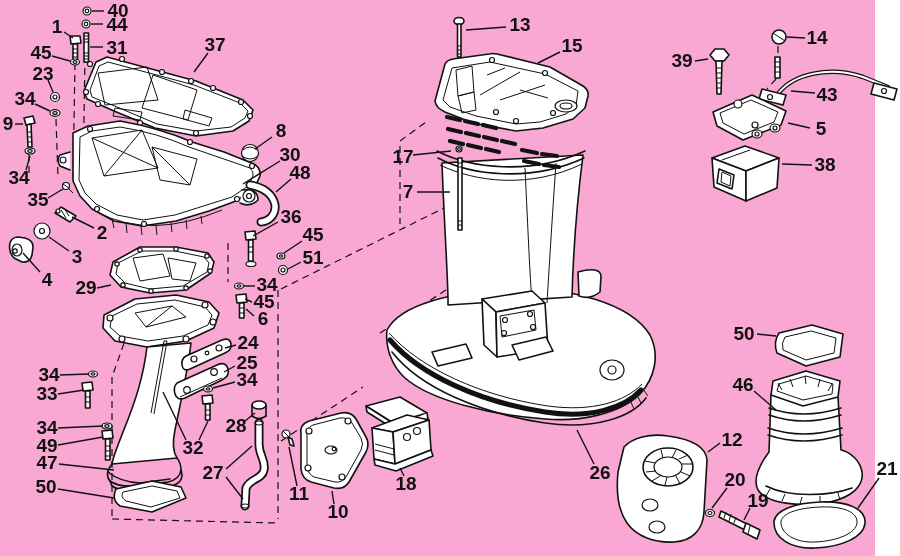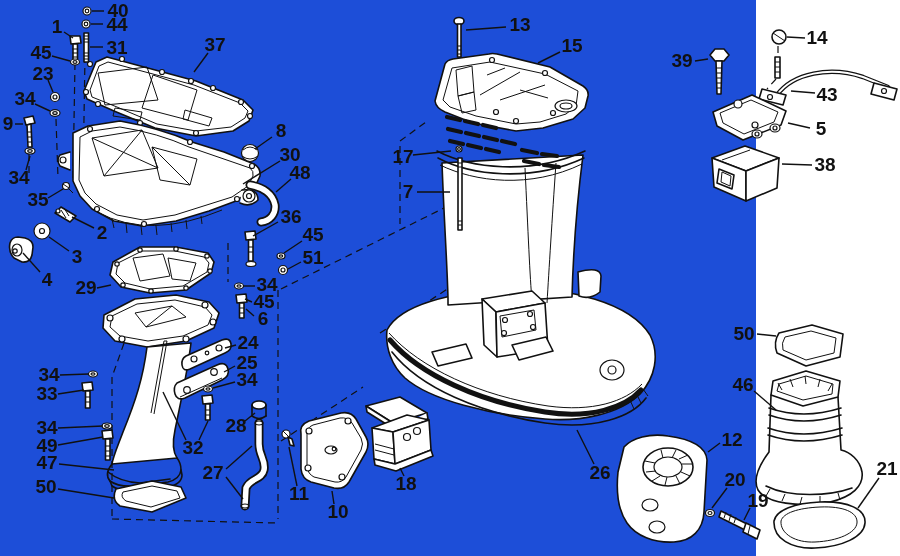--- a/index.html
+++ b/index.html
@@ -1,17 +1,17 @@
 <!DOCTYPE html>
 <html><head>
 <meta charset="utf-8">
 <style>
   html,body{margin:0;padding:0;background:#ffffff;}
   body{width:900px;height:556px;overflow:hidden;font-family:"Liberation Sans",sans-serif;}
-  .diagram-stage{position:relative;width:756px;height:556px;background:#1d4ed8;}
+  .diagram-stage{position:relative;width:875px;height:556px;background:#f9a8d4;}
   svg{display:block;}
   .ln{fill:none;stroke:#111;stroke-width:1.6;stroke-linejoin:round;stroke-linecap:round;}
   .lnf{fill:#fff;stroke:#111;stroke-width:1.6;stroke-linejoin:round;stroke-linecap:round;}
   .thin{fill:none;stroke:#111;stroke-width:1;stroke-linejoin:round;}
   .thick{fill:none;stroke:#111;stroke-width:5;stroke-linecap:round;}
   .dash{fill:none;stroke:#111;stroke-width:1.2;stroke-dasharray:7 5;}
   .louver{stroke:#111;stroke-width:4.2;stroke-linecap:round;}
   .hole{fill:#fff;stroke:#111;stroke-width:1.2;}
   .tube-outer{fill:none;stroke:#111;stroke-width:9;stroke-linecap:round;}
   .tube-inner{fill:none;stroke:#fff;stroke-width:5.5;stroke-linecap:round;}

